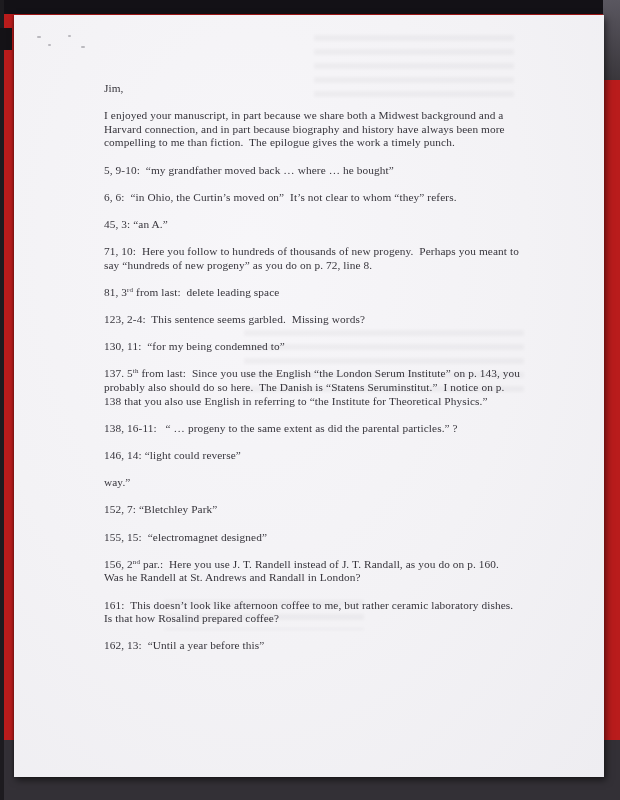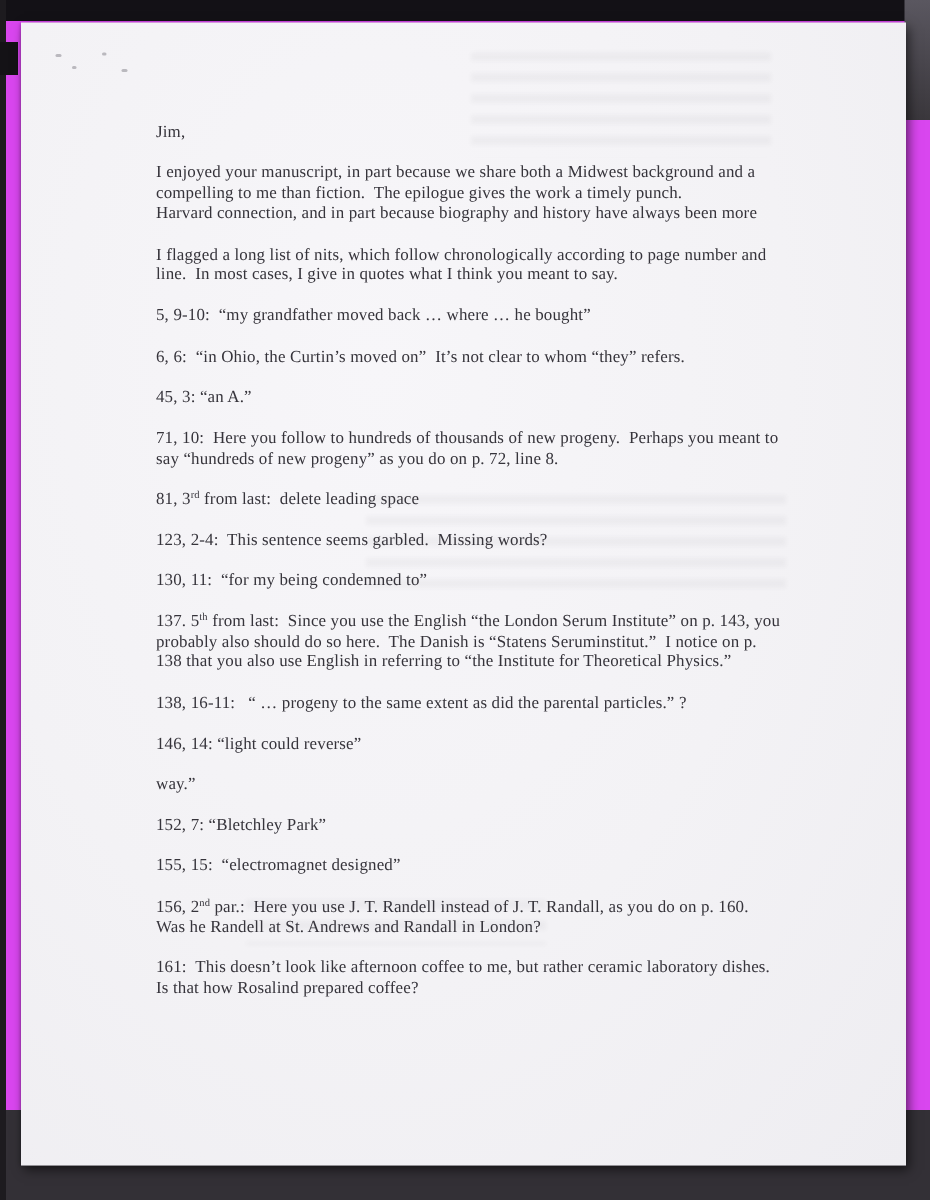--- a/index.html
+++ b/index.html
@@ -5,21 +5,21 @@
   html, body { margin: 0; padding: 0; }
   body {
     width: 620px; height: 800px;
     background: #333036;
     font-family: "Liberation Serif", serif;
     overflow: hidden;
   }
   #stage {
     position: relative;
     width: 620px; height: 740px;
-    background: #d946ef;
+    background: #b91c1c;
   }
   
   .top-band {
     position: absolute; left: 0; top: 0;
     width: 604px; height: 14px;
     background: #131116;
   }
   
   .corner-patch {
     position: absolute; left: 603px; top: 0;
@@ -95,26 +95,22 @@
     <div class="bleed" style="left:300px; top:20px;  width:200px; height:70px;"></div>
     <div class="bleed" style="left:230px; top:315px; width:280px; height:65px;"></div>
     <div class="bleed" style="left:150px; top:585px; width:200px; height:30px;"></div>
 
     <div class="letter-body" id="letter-body">
         <div class="paragraph">
           <div class="line"><span>Jim,</span></div>
         </div>
         <div class="paragraph">
           <div class="line"><span>I enjoyed your manuscript, in part because we share both a Midwest background and a</span></div>
+          <div class="line"><span>Harvard connection, and in part because biography and history have always been more</span></div>
           <div class="line"><span>compelling to me than fiction.  The epilogue gives the work a timely punch.</span></div>
-          <div class="line"><span>Harvard connection, and in part because biography and history have always been more</span></div>
-        </div>
-        <div class="paragraph">
-          <div class="line"><span>I flagged a long list of nits, which follow chronologically according to page number and</span></div>
-          <div class="line"><span>line.  In most cases, I give in quotes what I think you meant to say.</span></div>
         </div>
         <div class="paragraph">
           <div class="line"><span>5, 9-10:  “my grandfather moved back … where … he bought”</span></div>
         </div>
         <div class="paragraph">
           <div class="line"><span>6, 6:  “in Ohio, the Curtin’s moved on”  It’s not clear to whom “they” refers.</span></div>
         </div>
         <div class="paragraph">
           <div class="line"><span>45, 3: “an A.”</span></div>
         </div>
@@ -152,15 +148,18 @@
           <div class="line"><span>155, 15:  “electromagnet designed”</span></div>
         </div>
         <div class="paragraph">
           <div class="line"><span>156, 2</span><sup>nd</sup><span> par.:  Here you use J. T. Randell instead of J. T. Randall, as you do on p. 160.</span></div>
           <div class="line"><span>Was he Randell at St. Andrews and Randall in London?</span></div>
         </div>
         <div class="paragraph">
           <div class="line"><span>161:  This doesn’t look like afternoon coffee to me, but rather ceramic laboratory dishes.</span></div>
           <div class="line"><span>Is that how Rosalind prepared coffee?</span></div>
         </div>
+        <div class="paragraph">
+          <div class="line"><span>162, 13:  “Until a year before this”</span></div>
+        </div>
       </div>
   </div>
 </div>
 
 </body></html>

